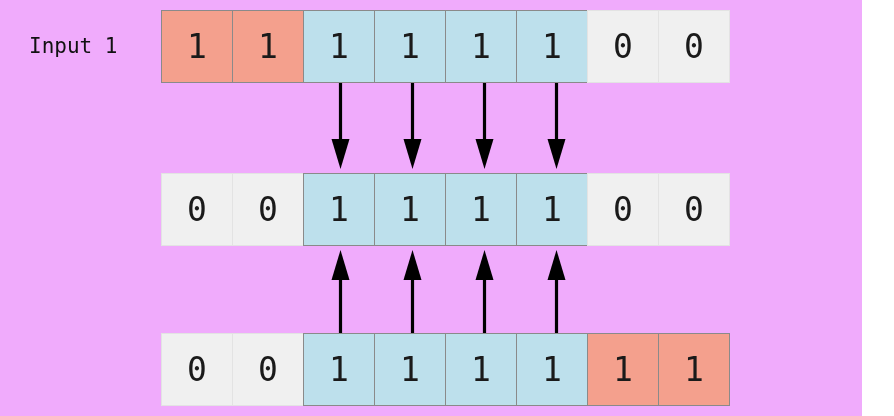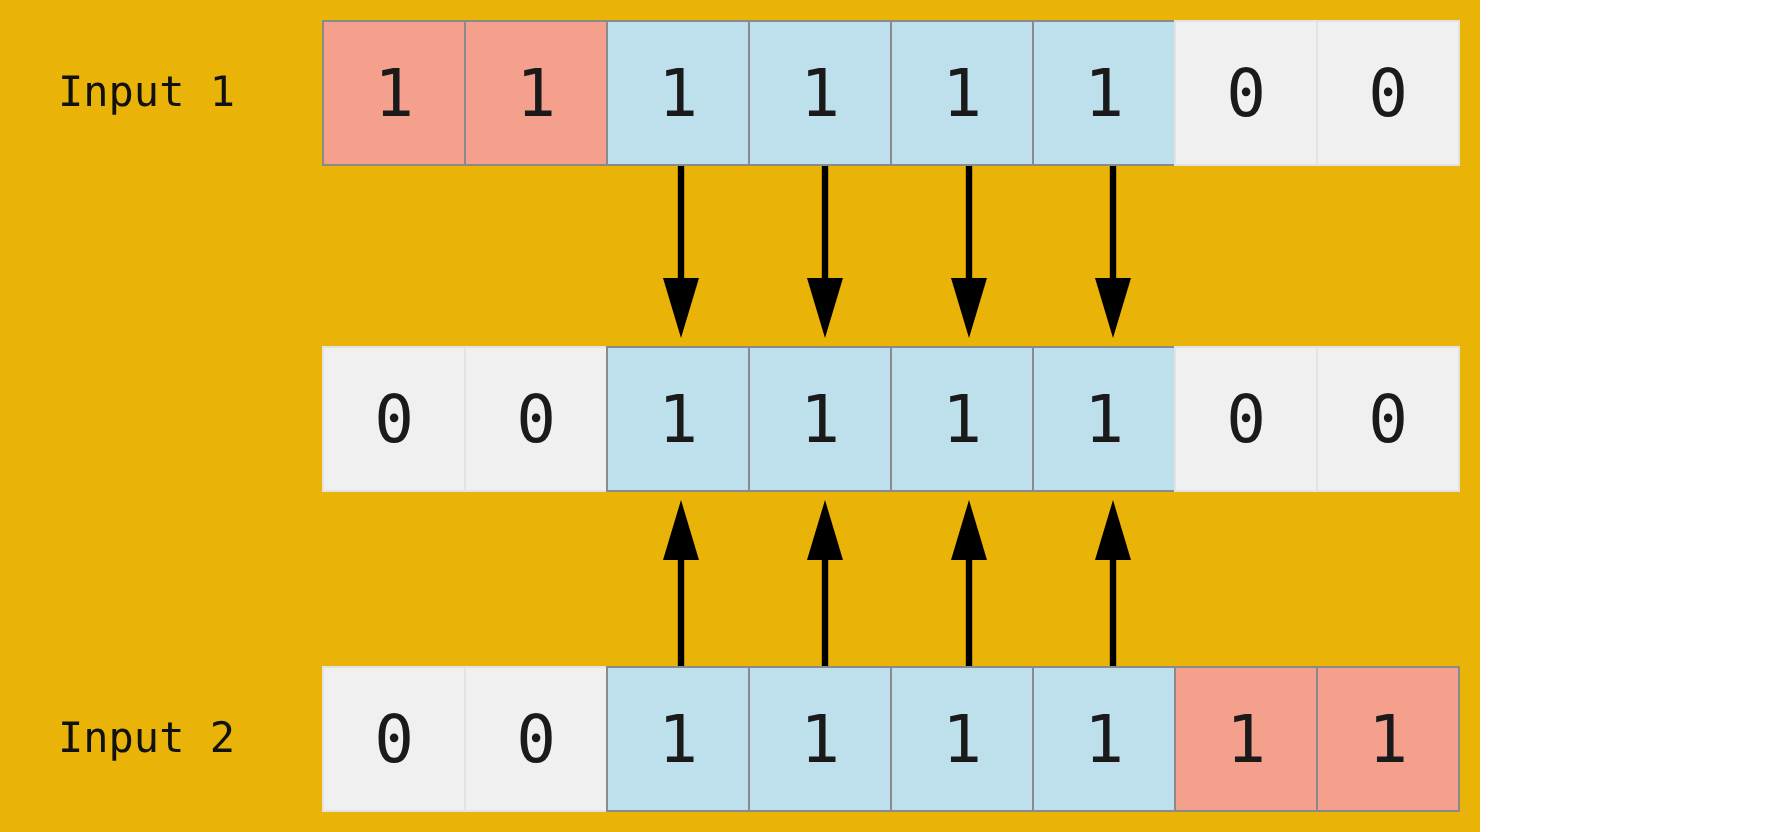--- a/index.html
+++ b/index.html
@@ -2,23 +2,23 @@
 <html><head>
 <meta charset="utf-8">
 <style>
   html, body {
     margin: 0;
     padding: 0;
     background: #ffffff;
   }
   #canvas {
     position: relative;
-    width: 740px;
+    width: 862px;
     height: 416px;
-    background: #eab308;
+    background: #f0abfc;
     font-family: "DejaVu Sans Mono", "Liberation Mono", monospace;
     overflow: hidden;
   }
 
   
   .row-label {
     position: absolute;
     font-size: 21px;
     color: #111111;
     letter-spacing: 0px;
@@ -100,21 +100,20 @@
     <div class="cell gray">0</div>
     <div class="cell blue">1</div>
     <div class="cell blue">1</div>
     <div class="cell blue">1</div>
     <div class="cell blue">1</div>
     <div class="cell gray">0</div>
     <div class="cell gray">0</div>
   </div>
 
 
-  <div id="label-input2" class="row-label">Input 2</div>
 
   <div id="row-input2" class="bit-row">
     <div class="cell gray">0</div>
     <div class="cell gray">0</div>
     <div class="cell blue">1</div>
     <div class="cell blue">1</div>
     <div class="cell blue">1</div>
     <div class="cell blue">1</div>
     <div class="cell salmon">1</div>
     <div class="cell salmon">1</div>

